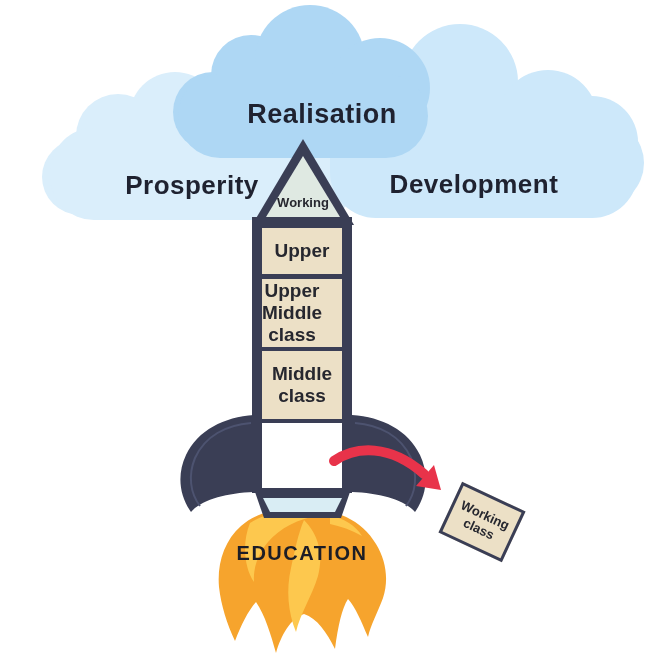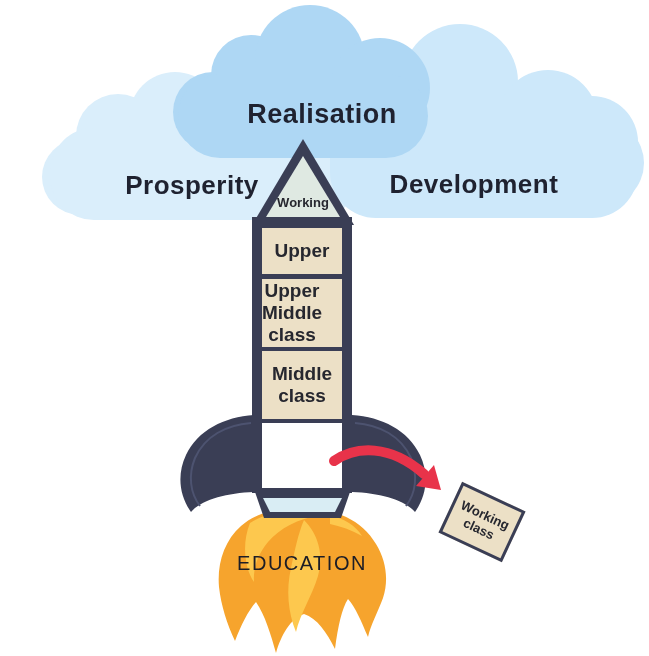--- a/index.html
+++ b/index.html
@@ -23,22 +23,22 @@
     position:absolute; display:flex; flex-direction:column;
     align-items:center; justify-content:center;
     font-weight:bold; font-size:19px; line-height:22px; color:#26272f;
     text-align:center;
   }
   #lbl-elite  { left:262px; top:228px; width:80px; height:46px; }
   #lbl-upper  { left:262px; top:279px; width:60px; height:68px; }
   #lbl-middle { left:262px; top:351px; width:80px; height:68px; }
   #lbl-education {
     position:absolute; left:222px; top:542px; width:160px;
-    font-size:20px; font-weight:normal; letter-spacing:1.5px;
-    color:#1c1d26; text-align:center;margin-top:10px;
+    font-size:20px; font-weight:bold; letter-spacing:1.5px;
+    color:#1c1d26; text-align:center;
   }
   #working-box {
     position:absolute; left:447px; top:494px; width:64px; height:50px;
     background:#ece0c6; border:3px solid #3a3e55;
     transform:rotate(25deg); transform-origin:center center;
     display:flex; flex-direction:column; align-items:center; justify-content:center;
     font-size:13px; line-height:15px; font-weight:bold; color:#26272f;
     text-align:center;
   }
 </style>

